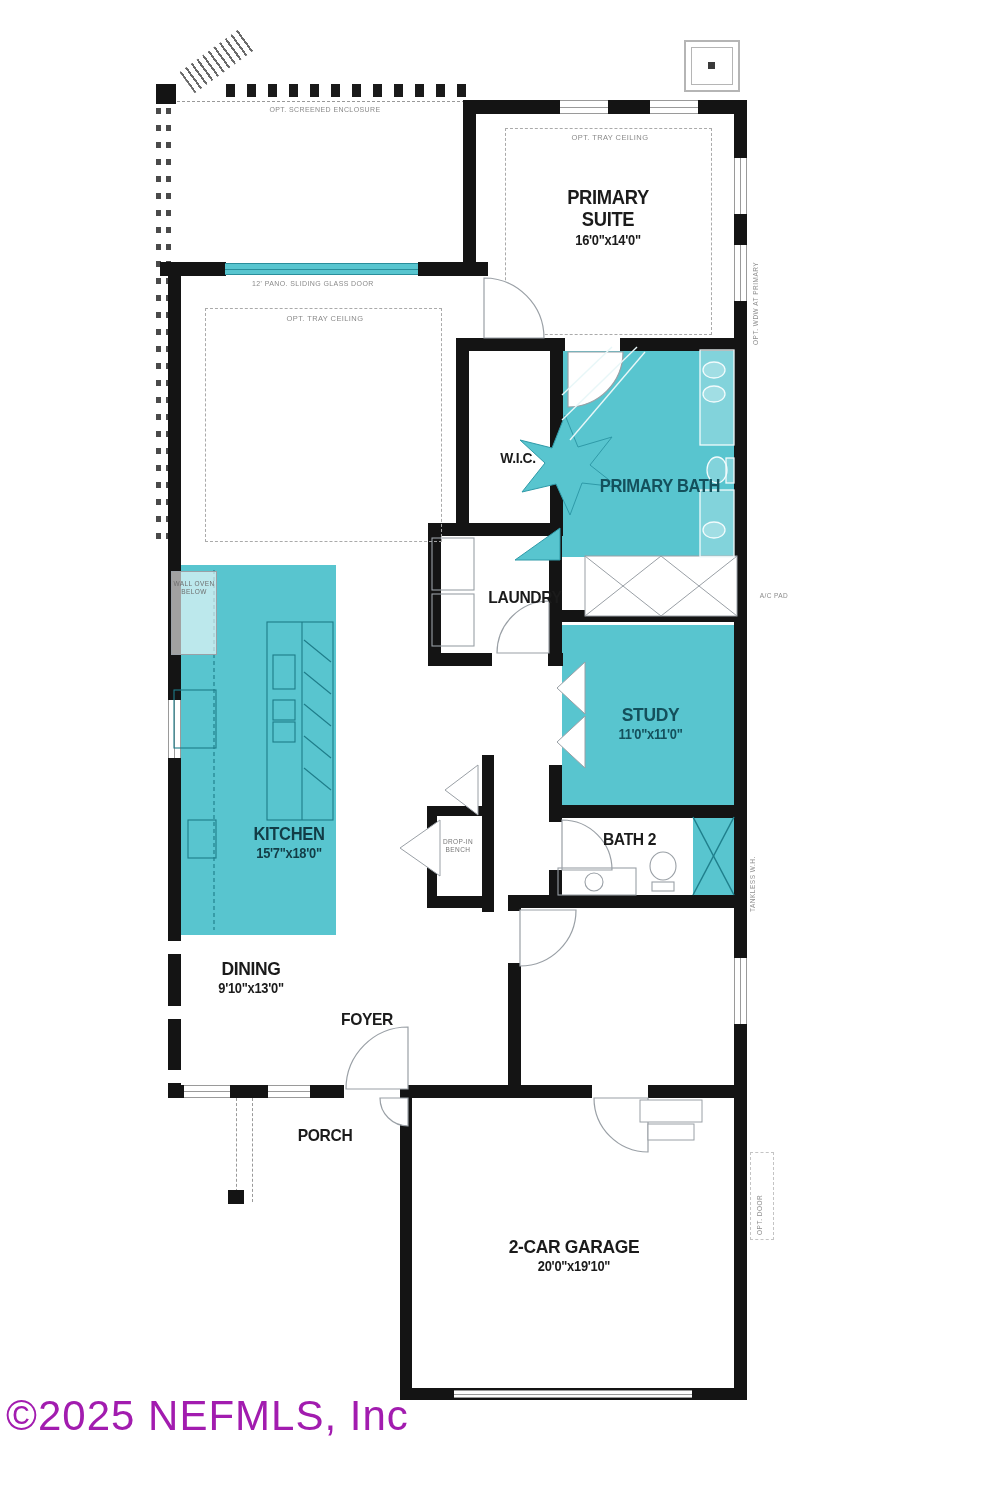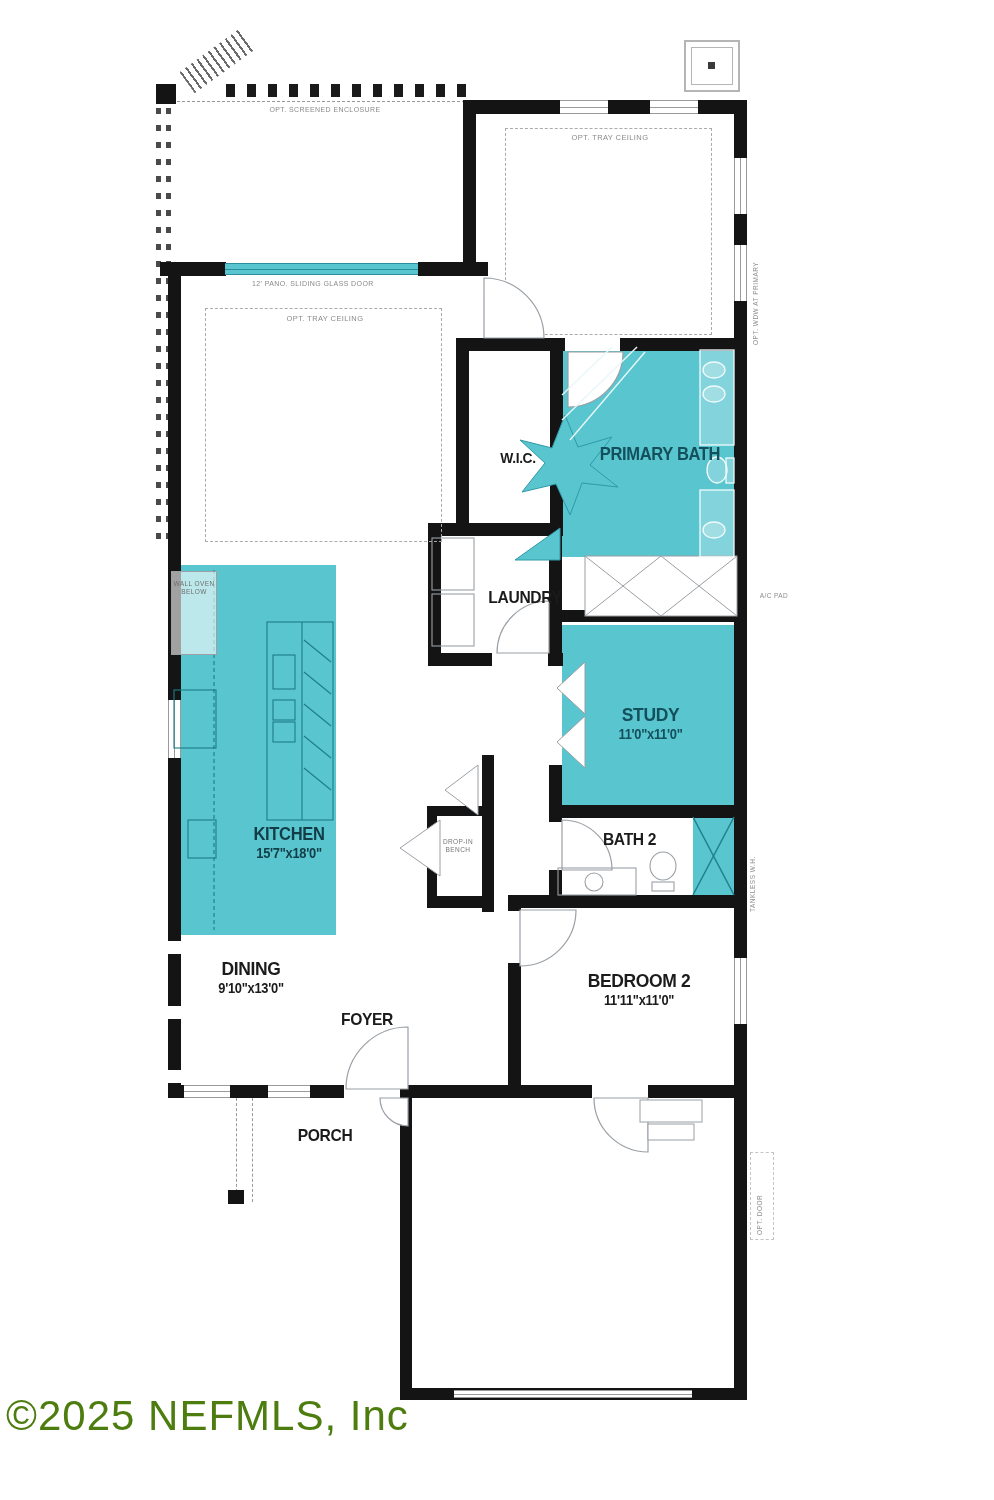--- a/index.html
+++ b/index.html
@@ -19,21 +19,21 @@
   .vannot{position:absolute;color:#8f8f8f;font-size:6.5px;letter-spacing:.5px;writing-mode:vertical-rl;transform:rotate(180deg)}
   .hatchrow{position:absolute;background:repeating-linear-gradient(90deg,#1a1a1a 0 9px,transparent 9px 21px)}
   .dashcol{position:absolute;background:repeating-linear-gradient(180deg,#4a4a4a 0 6px,transparent 6px 17px)}
   .dashline{position:absolute;border-top:1px dashed #999;height:0}
   .vdashline{position:absolute;border-left:1px dashed #999;width:0}
   .roofhatch{position:absolute;background:repeating-linear-gradient(90deg,#6a6a6a 0 2px,transparent 2px 7px);transform:rotate(-36deg)}
   .fixbox{position:absolute;border:1px solid #9aa0a6;box-sizing:border-box;background:rgba(255,255,255,.6)}
   .pad{position:absolute;border:2px solid #b5b5b5;box-sizing:border-box}
   .pad .inner{position:absolute;left:5px;top:5px;right:5px;bottom:5px;border:1px solid #b5b5b5}
   .pad .dot{position:absolute;left:22px;top:20px;width:7px;height:7px;background:#3a3a3a}
-  .watermark{position:absolute;left:6px;top:1392px;font-size:42px;color:#4d7c0f;letter-spacing:1px;font-weight:400}
+  .watermark{position:absolute;left:6px;top:1392px;font-size:42px;color:#a21caf;letter-spacing:1px;font-weight:400}
   svg.ovl{position:absolute;left:0;top:0;pointer-events:none}
 </style>
 </head>
 <body>
 
 <div class="plan">
 
   <div class="teal" style="left:562px;top:345px;width:172px;height:212px"></div>
   <div class="teal" style="left:562px;top:625px;width:172px;height:183px"></div>
   <div class="teal" style="left:168px;top:565px;width:168px;height:370px"></div>
@@ -192,53 +192,57 @@
 
   <div class="pad" style="left:684px;top:40px;width:56px;height:52px">
     <div class="inner"></div>
     <div class="dot"></div>
   </div>
 
   <div class="fixbox" style="left:171px;top:571px;width:46px;height:84px">
     <div class="annot" style="position:static;font-size:6.5px;padding-top:8px;color:#6e6e6e">WALL OVEN BELOW</div>
   </div>
 
+  <div class="rl" id="lb-suite" style="left:545px;top:186px;width:126px">
+    <div class="rn" style="font-size:20px">PRIMARY SUITE</div>
+    <div class="rd">16'0"x14'0"</div>
+  </div>
   <div class="rl" id="lb-wic" style="left:479px;top:450px;width:78px">
     <div class="rn" style="font-size:15px">W.I.C.</div>
   </div>
-  <div class="rl tlc" id="lb-pbath" style="left:592px;top:444px;width:136px">
+  <div class="rl tlc" id="lb-pbath" style="left:592px;top:476px;width:136px">
     <div class="rn" style="font-size:18px">PRIMARY BATH</div>
   </div>
   <div class="rl" id="lb-laundry" style="left:460px;top:588px;width:130px">
     <div class="rn" style="font-size:17px">LAUNDRY</div>
   </div>
   <div class="rl tlc" id="lb-study" style="left:583px;top:704px;width:135px">
     <div class="rn">STUDY</div>
     <div class="rd">11'0"x11'0"</div>
   </div>
   <div class="rl tlc" id="lb-kitchen" style="left:235px;top:824px;width:108px">
     <div class="rn" style="font-size:18px;color:#123c46">KITCHEN</div>
     <div class="rd" style="color:#123c46">15'7"x18'0"</div>
   </div>
   <div class="rl" id="lb-bath2" style="left:572px;top:830px;width:115px">
     <div class="rn" style="font-size:17px">BATH 2</div>
   </div>
-  <div class="rl" id="lb-bed2" style="left:550px;top:970px;width:178px">
-    <div class="rn">BEDROOM 2</div>
-    <div class="rd">11'11"x11'0"</div>
-  </div>
   <div class="rl" id="lb-dining" style="left:181px;top:958px;width:140px">
     <div class="rn">DINING</div>
     <div class="rd">9'10"x13'0"</div>
   </div>
   <div class="rl" id="lb-foyer" style="left:321px;top:1010px;width:92px">
     <div class="rn" style="font-size:17px">FOYER</div>
   </div>
   <div class="rl" id="lb-porch" style="left:276px;top:1126px;width:98px">
     <div class="rn" style="font-size:17px">PORCH</div>
+  </div>
+  <div class="rl" id="lb-garage" style="left:460px;top:1236px;width:228px">
+    <div class="rn">2-CAR GARAGE</div>
+    <div class="rd">20'0"x19'10"</div>
   </div>
 
   <div class="annot" style="left:240px;top:106px;width:170px;font-size:7px">OPT. SCREENED ENCLOSURE</div>
   <div class="annot" style="left:252px;top:280px;width:210px;font-size:7px;text-align:left">12' PANO. SLIDING GLASS DOOR</div>
   <div class="annot" style="left:530px;top:133px;width:160px">OPT. TRAY CEILING</div>
   <div class="annot" style="left:240px;top:314px;width:170px">OPT. TRAY CEILING</div>
   <div class="annot" style="left:432px;top:838px;width:52px;font-size:6.5px;color:#777">DROP-IN BENCH</div>
   <div class="vannot" style="left:752px;top:195px;height:150px">OPT. WDW AT PRIMARY</div>
   <div class="annot" style="left:752px;top:592px;width:44px;font-size:6.5px">A/C PAD</div>
   <div class="vannot" style="left:749px;top:822px;height:90px">TANKLESS W.H.</div>

